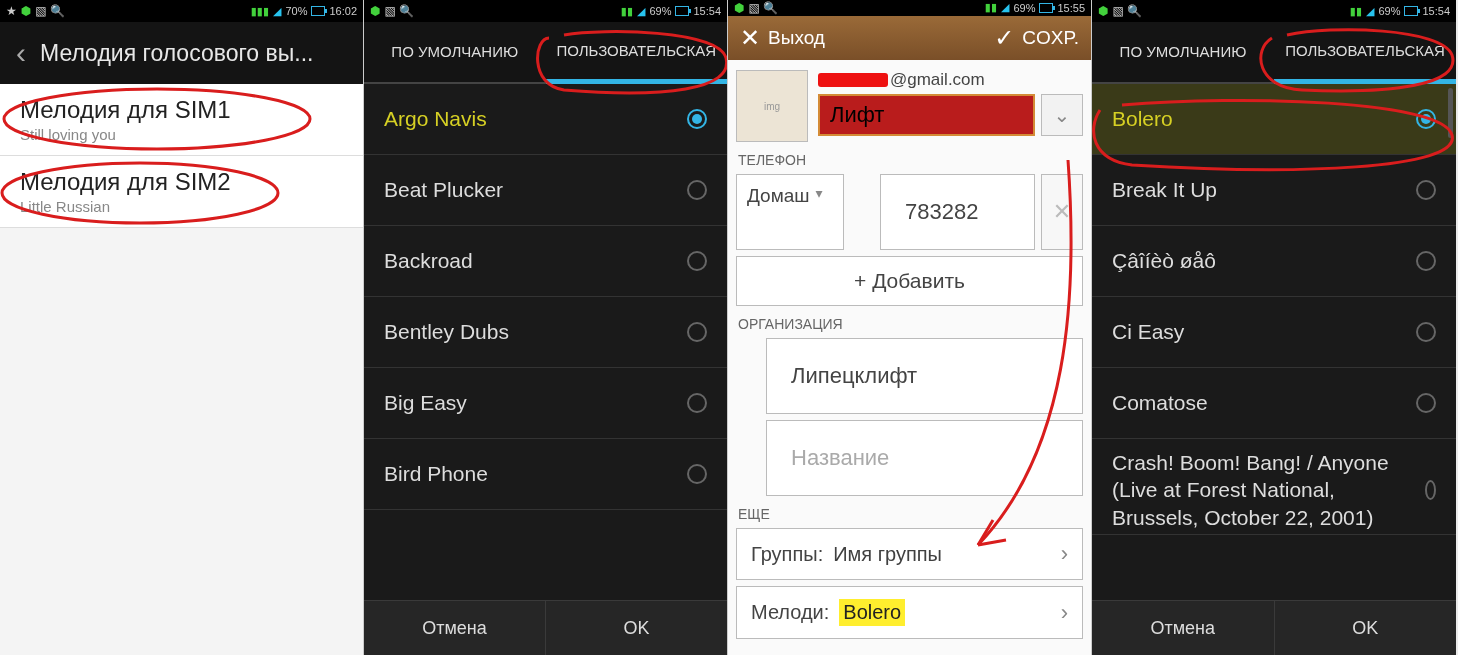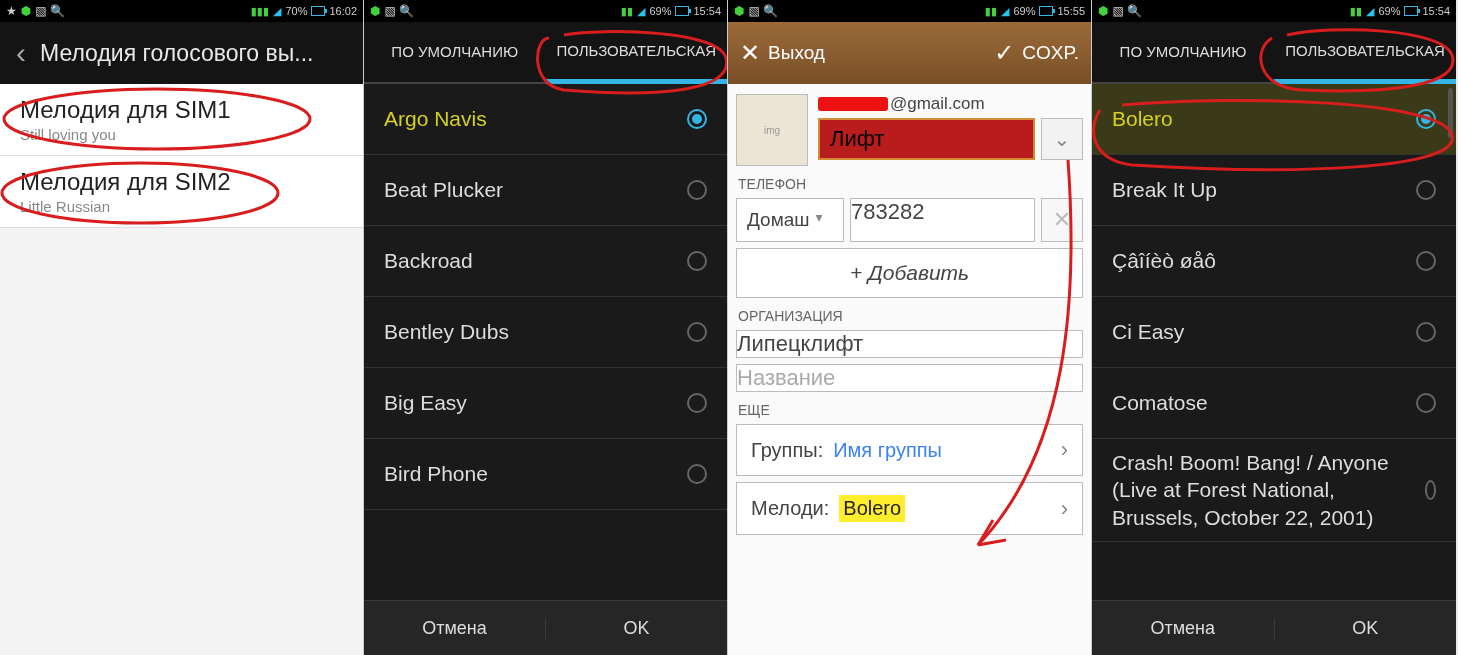--- a/index.html
+++ b/index.html
@@ -76,31 +76,31 @@
     flex: 1; display: flex; align-items: center; justify-content: center;
     font-size: 15px; text-align: center; line-height: 1.2;
     border-bottom: 2px solid #444; padding: 0 4px;
   }
   .tab.active { border-bottom: 5px solid #33b5e5; }
   .list { flex: 1; overflow: hidden; position: relative; }
   .row {
     height: 71px; display: flex; align-items: center; justify-content: space-between;
     padding: 0 20px; border-bottom: 1px solid #333; color: #ddd; font-size: 21px; gap: 33px;
   }
-  .row.multi { height: auto; padding-top: 10px; padding-bottom: 10px; line-height: 1.3; }
+  .row.multi { height: auto; padding-top: 10px; padding-bottom: 3px; line-height: 1.3; }
   .row.selected { color: #d6d024; }
   .row.selected.bg { background: #3a3a18; }
   .radio {
     width: 20px; height: 20px; border: 2px solid #666; border-radius: 50%;
     display:flex; align-items:center; justify-content:center;
   }
   .radio.on { border-color: #33b5e5; }
   .radio.on .dot { width:10px; height:10px; border-radius:50%; background:#33b5e5; }
   .dark-footer {
-    height: 55px; display: flex; background: #262626; border-top: 1px solid #3a3a3a; align-items: center;
+    height: 55px; display: flex; background: #262626; border-top: 1px solid #3a3a3a;
   }
   .dark-footer .btn {
     flex: 1; color: #ddd; display:flex; align-items:center; justify-content:center;
     font-size: 18px; border-right: 1px solid #3a3a3a;
   }
   .dark-footer .btn:last-child { border-right: none; }
   .scroll-ind {
     position:absolute; right:3px; top:0; width:5px; height:60px;
     background:#555; border-radius:3px;
   }
@@ -138,37 +138,37 @@
   .section-label {
     text-transform: uppercase; color:#666; font-size:14px; margin:10px 2px 6px;
   }
   .field-row { display:flex; gap:6px; margin-bottom:6px; }
   .sel {
     border:1px solid #bbb; background:#fff; padding:10px 4px 10px 10px;
     font-size:19px; color:#444; display:flex; align-items:flex-start; gap:2px;
   }
   .sel .caret { color:#888; font-size:14px; margin-left:4px; }
   .txt {
-    flex:1; border:1px solid #bbb; background:#fff; padding:0; font-size:22px; color:#444;
+    flex:1; border:1px solid #bbb; background:#fff; padding:24px; font-size:22px; color:#444;margin-left:30px;
   }
   .txt.placeholder { color:#aaa; }
   .xbtn {
     width:42px; border:1px solid #bbb; background:#f7f7f7;
     display:flex; align-items:center; justify-content:center; color:#bbb; font-size:22px;
   }
   .add-row {
     border:1px solid #bbb; background:#fff; text-align:center; padding:12px;
-    font-size:21px; color:#444;font-style:italic;
+    font-size:21px; color:#444;
   }
   .chev-row {
     border:1px solid #bbb; background:#fff; padding:12px 14px; font-size:20px;
     display:flex; align-items:center; justify-content:space-between; margin-bottom:6px;
   }
   .chev-row .label { color:#444; margin-right:10px; }
-  .chev-row .val { color:#3b82f6; flex:1; }
+  .chev-row .val { color:#404040; flex:1; }
   .chev-row .val.highlight { background:#ffee2e; color:#222; padding:2px 4px; display:inline; flex:0 0 auto;}
   .chev-row .chev { color:#888; font-size:22px; }
   svg.anno-svg { position:absolute; pointer-events:none; }
 
   .icon-sm { font-size:13px; }
 </style>
 </head>
 <body>
 
 <div class="phone">

